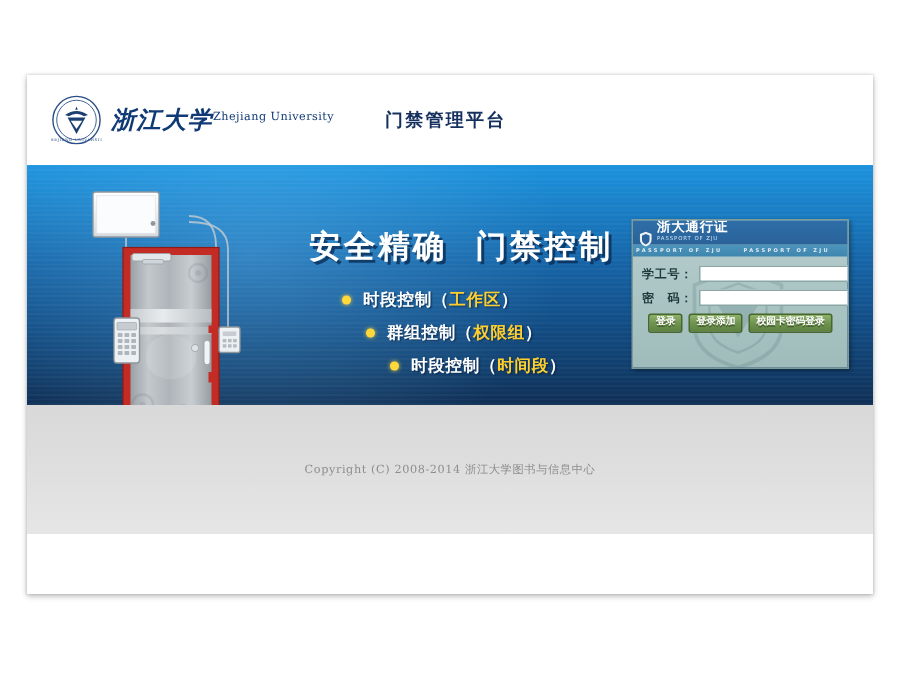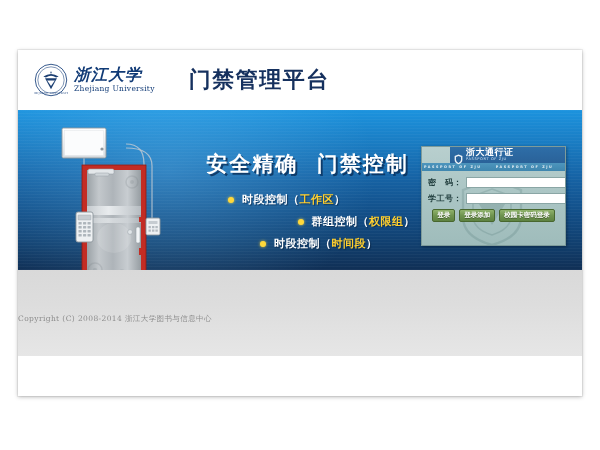--- a/index.html
+++ b/index.html
@@ -42,41 +42,41 @@
 
   .seal {
     width: 34px;
     height: 34px;
     flex: 0 0 34px;
     position: relative;
   }
 
   .uni-name {
     display: flex;
-    flex-direction: column;
+    flex-direction: row;
     line-height: 1;
   }
   .uni-cn {
     font-family: "DejaVu Serif", "Liberation Serif", serif;
     font-size: 16px;
     font-weight: bold;
     color: #103a76;
     letter-spacing: 1px;
     font-style: italic;
   }
   .uni-en {
     font-family: "DejaVu Serif", "Liberation Serif", serif;
     font-size: 7.5px;
     color: #103a76;
     letter-spacing: 0.3px;
     margin-top: 2px;
   }
 
   #platform-title {
-    font-size: 22px;
+    font-size: 12px;
     font-weight: bold;
     color: #15305e;
     margin-left: 34px;
     letter-spacing: 1.5px;
   }
 
   
   #banner {
     position: relative;
     height: 160px;
@@ -149,21 +149,21 @@
     display: flex;
     align-items: center;
     font-size: 11px;
     color: #ffffff;
     font-weight: bold;
     margin-bottom: 7px;
     letter-spacing: 0.5px;
     text-shadow: 1px 1px 1px rgba(5,30,60,0.6);
   }
   .feature-list li:nth-child(1) { padding-left: 28px; }
-  .feature-list li:nth-child(2) { padding-left: 44px; justify-content: flex-end; }
+  .feature-list li:nth-child(2) { padding-left: 44px; }
   .feature-list li:nth-child(3) { padding-left: 60px; }
   .bullet-dot {
     width: 6px; height: 6px;
     border-radius: 50%;
     background: #ffd83b;
     box-shadow: 0 0 3px rgba(255,216,59,0.9);
     margin-right: 8px;
     flex: 0 0 6px;
   }
   .hl { color: #ffcf2e; }
@@ -182,21 +182,20 @@
     overflow: hidden;
   }
   #login-header {
     position: relative;
     height: 16px;
     background: linear-gradient(to bottom, #2e6ea8 0%, #2a6299 100%);
     display: flex;
     align-items: center;
     padding-left: 4px;
     box-sizing: border-box;
-    margin-left: 28px;
   }
   .shield-sm { width: 9px; height: 11px; flex: 0 0 9px; margin-right: 3px; }
   #login-brand-cn {
     font-size: 9px;
     font-weight: bold;
     color: #ffffff;
     line-height: 1;
     letter-spacing: 0.5px;
   }
   #login-brand-en {
@@ -282,24 +281,24 @@
     cursor: pointer;
     text-shadow: 0 1px 0 rgba(0,0,0,0.35);
   }
 
   
   #footer {
     position: relative;
     height: 86px;
     background: linear-gradient(to bottom, #d9d9d9 0%, #dddddd 40%, #e6e6e6 100%);
     display: flex;
-    flex-direction: row;
+    flex-direction: column;
     align-items: center;
     justify-content: space-between;
-    padding-top: 12px;
+    padding-top: 38px;
     box-sizing: border-box;
   }
   #copyright {
     font-size: 7.5px;
     color: #8d8d8d;
     letter-spacing: 0.4px;
     font-family: "DejaVu Serif", "Liberation Serif", serif;
   }
   #browser-note {
     margin-top: 16px;
@@ -475,27 +474,27 @@
       <div id="login-body">
         <div id="login-watermark">
           <svg viewBox="0 0 64 70" width="64" height="70">
             <path d="M32 2 L61 13 L61 40 Q61 60 32 68 Q3 60 3 40 L3 13 Z" fill="none" stroke="#36605f" stroke-width="2.4"></path>
             <path d="M32 12 L51 19 L51 39 Q51 52 32 58 Q13 52 13 39 L13 19 Z" fill="none" stroke="#36605f" stroke-width="1.6"></path>
             <path d="M17 24 L47 24 L32 48 Z" fill="#36605f"></path>
           </svg>
         </div>
 
         <div class="form-row">
+          <span class="form-label">学工号：</span>
+          <input class="form-input" type="text" value="" placeholder="" style="">
+        </div>
+
+        <div class="form-row">
           <span class="form-label">密　码：</span>
           <input class="form-input" type="password" value="" placeholder="" style="">
-        </div>
-
-        <div class="form-row">
-          <span class="form-label">学工号：</span>
-          <input class="form-input" type="text" value="" placeholder="" style="">
         </div>
 
         <div id="btn-row">
           <button class="gbtn">登录</button>
           <button class="gbtn">登录添加</button>
           <button class="gbtn">校园卡密码登录</button>
         </div>
       </div>
     </div>
   </div>

